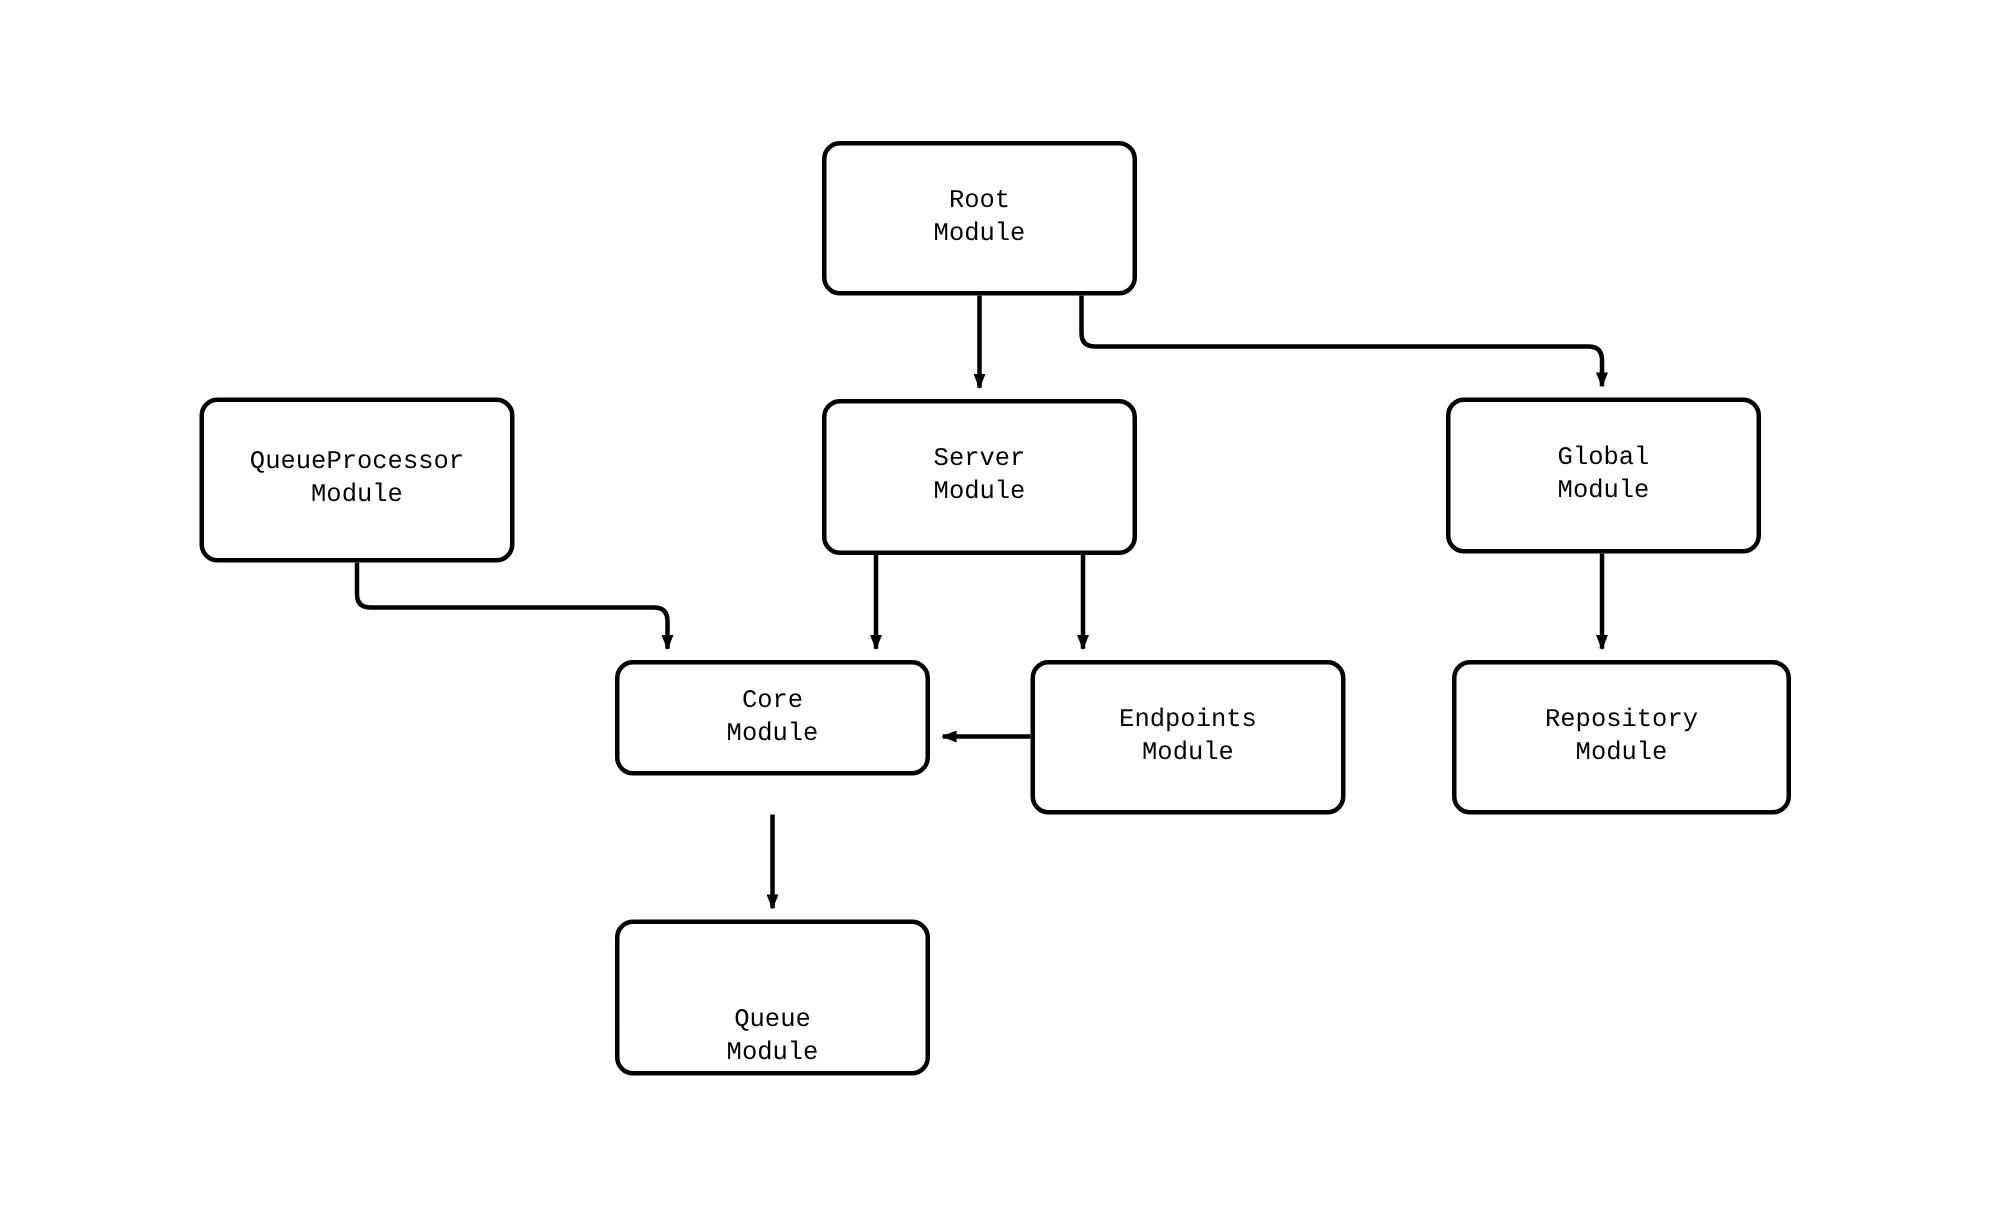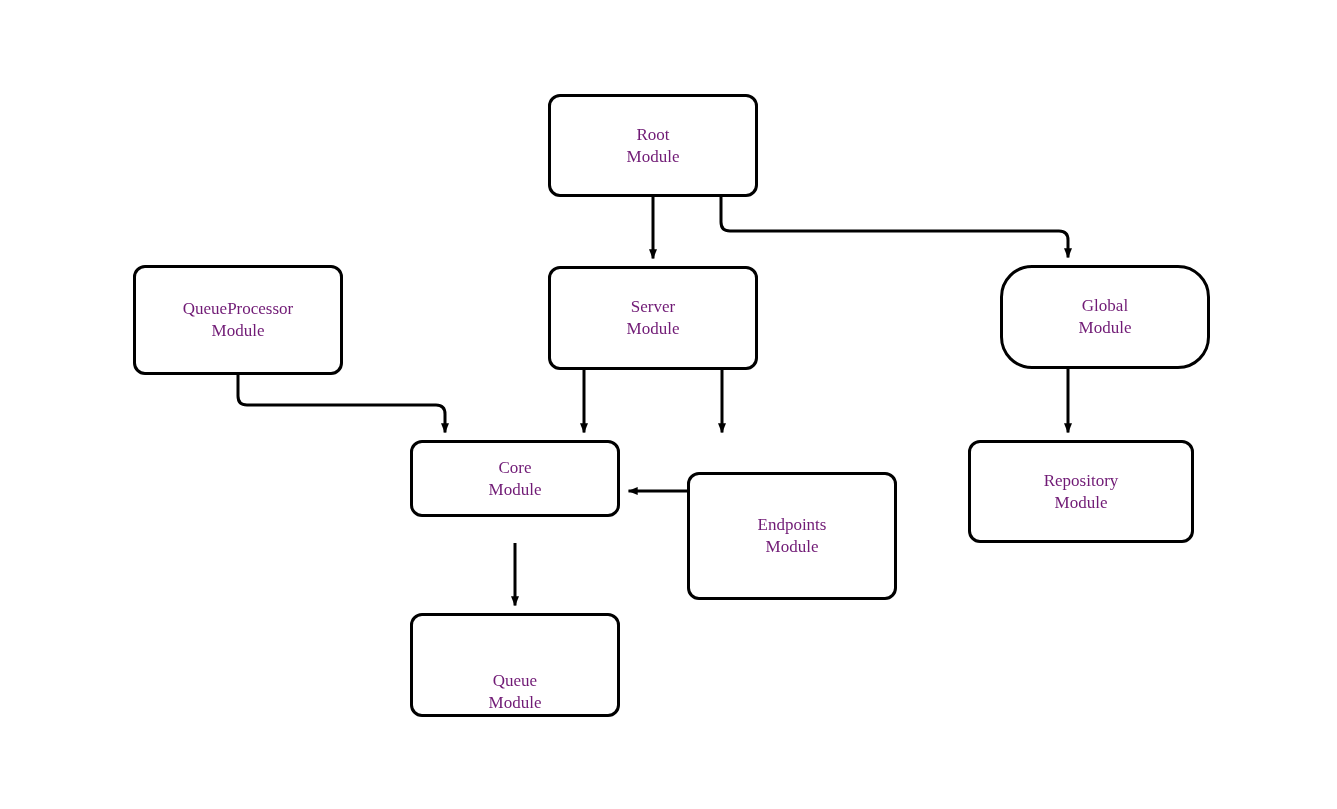--- a/index.html
+++ b/index.html
@@ -28,25 +28,25 @@
     box-sizing: border-box;
     background: #ffffff;
     border: 3px solid #000000;
     border-radius: 12px;
     display: flex;
     align-items: center;
     justify-content: center;
     z-index: 2;
   }
   .node-label {
-    font-family: Liberation Serif, serif;
+    font-family: Liberation Mono, monospace;
     font-size: 17px;
     line-height: 22px;
     font-weight: 400;
-    color: #701a75;
+    color: #000000;
     text-align: center;
     white-space: pre;
     letter-spacing: 0px;
   }
 </style>
 </head>
 <body>
 
 <div id="canvas">
 
@@ -85,31 +85,31 @@
   <div class="node" style="left:133px; top:265px; width:210px; height:110px;align-items:center;">
     <div class="node-label">QueueProcessor
 Module</div>
   </div>
 
   <div class="node" style="left:548px; top:266px; width:210px; height:104px;">
     <div class="node-label">Server
 Module</div>
   </div>
 
-  <div class="node" style="left:1000px; top:265px; width:210px; height:104px;border-radius:32px;">
+  <div class="node" style="left:964px; top:265px; width:210px; height:104px;">
     <div class="node-label">Global
 Module</div>
   </div>
 
   <div class="node" style="left:410px; top:440px; width:210px; height:77px;">
     <div class="node-label">Core
 Module</div>
   </div>
 
-  <div class="node" style="left:687px; top:440px; width:210px; height:128px;margin-top:32px;">
+  <div class="node" style="left:687px; top:440px; width:210px; height:103px;">
     <div class="node-label">Endpoints
 Module</div>
   </div>
 
   <div class="node" style="left:968px; top:440px; width:226px; height:103px;">
     <div class="node-label">Repository
 Module</div>
   </div>
 
   <div class="node" style="left:410px; top:613px; width:210px; height:104px;align-items:flex-end;">

